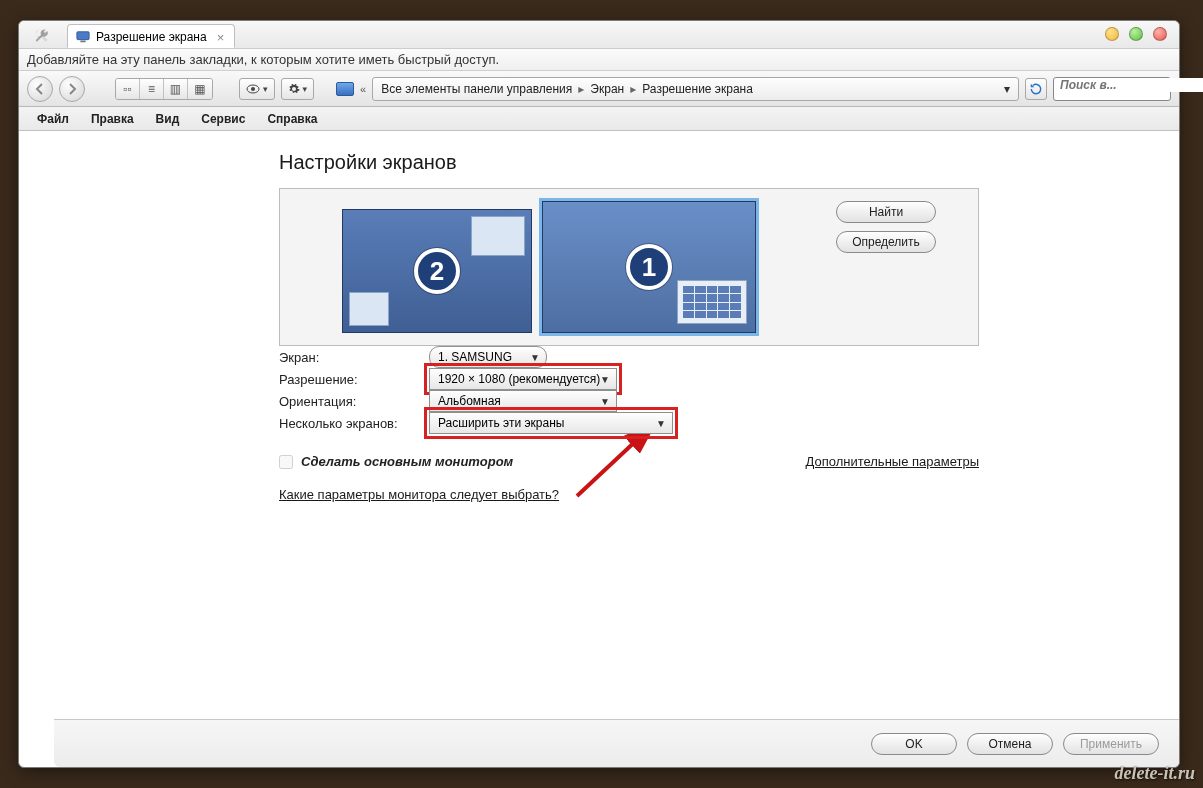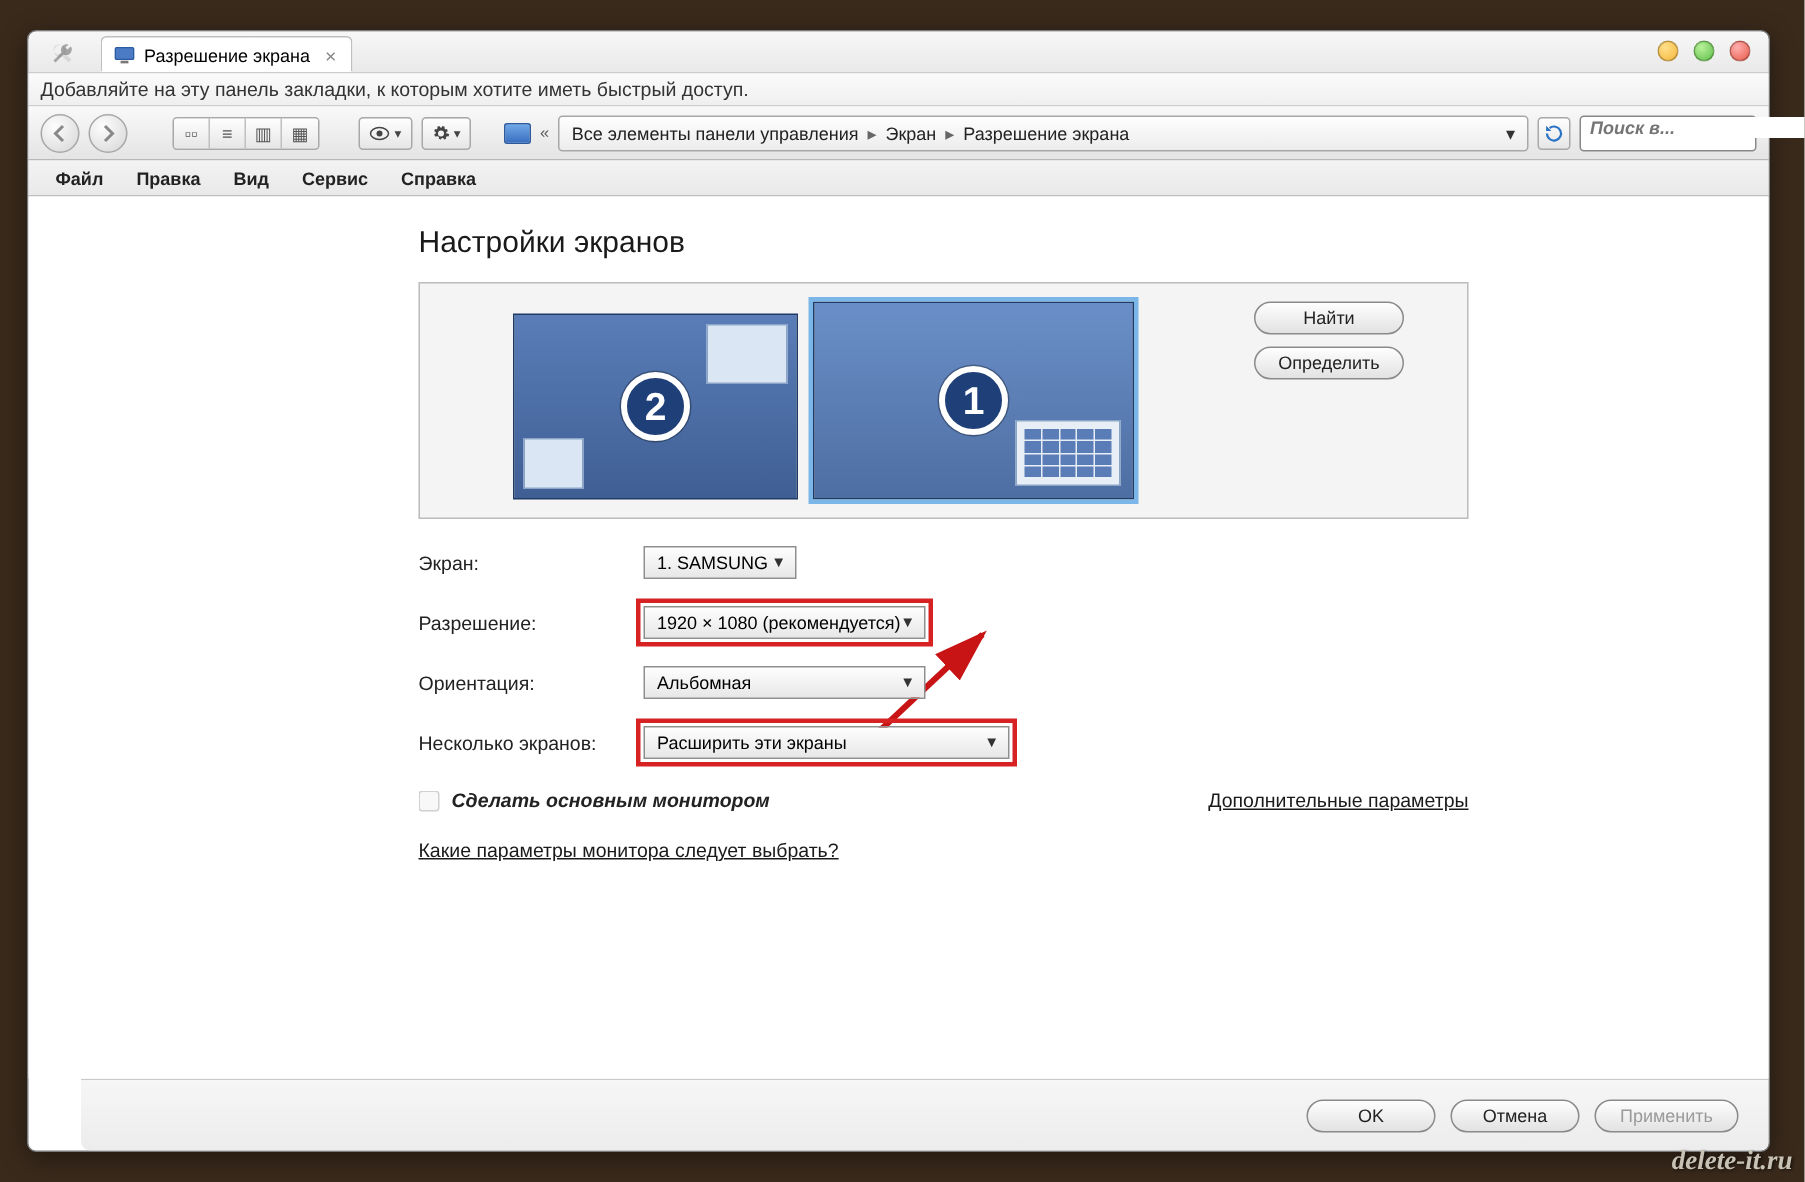--- a/index.html
+++ b/index.html
@@ -172,30 +172,30 @@
     font-size:12px; color:#222; cursor:pointer;
     display:flex;align-items:center;justify-content:center;
   }
   .win-button.disabled{ color:#9a9a9a; }
 
   .arrow {
     position:absolute; width:120px; height:90px; pointer-events:none;
   }
   .arrow svg { width:100%; height:100%; }
 
-  .form-grid { margin-top:18px; display:grid; grid-template-columns:150px 320px; row-gap:18px; align-items:center;}
+  .form-grid { display:grid; grid-template-columns:150px 320px; row-gap:0; align-items:center;}
   .form-grid label { font-size:13px; color:#222;}
   .combo {
     height:22px; border:1px solid #8f8f8f; background:linear-gradient(#fefefe,#e7e7e7);
     display:flex; align-items:center; padding:0 8px; font-size:12px; position:relative;
     cursor:pointer;
   }
   .combo .dd { position:absolute; right:6px; color:#333; font-size:10px;}
   .hl-red { outline:3px solid #d62222; outline-offset:2px;}
-  .combo.w1{ width:102px;}
+  .combo.w1{ width:118px;border-radius:10px;}
   .combo.w2{ width:188px;}
   .combo.w3{ width:188px;}
   .combo.w4{ width:244px;}
 
   .row-check { margin-top:20px; display:flex; align-items:center; gap:8px; width:700px;}
   .row-check input{ width:14px;height:14px;}
   .row-check .lbl{ font-weight:bold; font-style:italic; color:#222; font-size:13px;}
   .row-check .extra{ margin-left:auto; color:#1a1a1a; font-size:13px;}
 
   .link { color:#1a1a1a; font-size:13px; margin-top:18px; display:block;}

